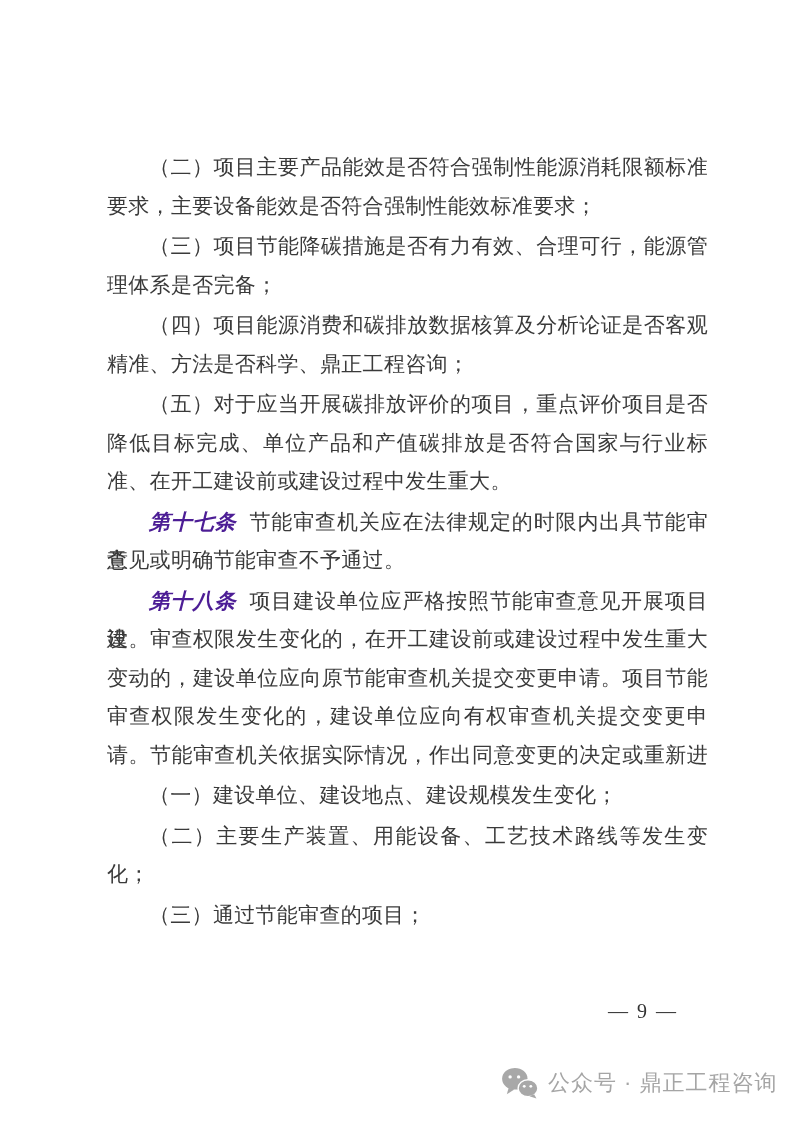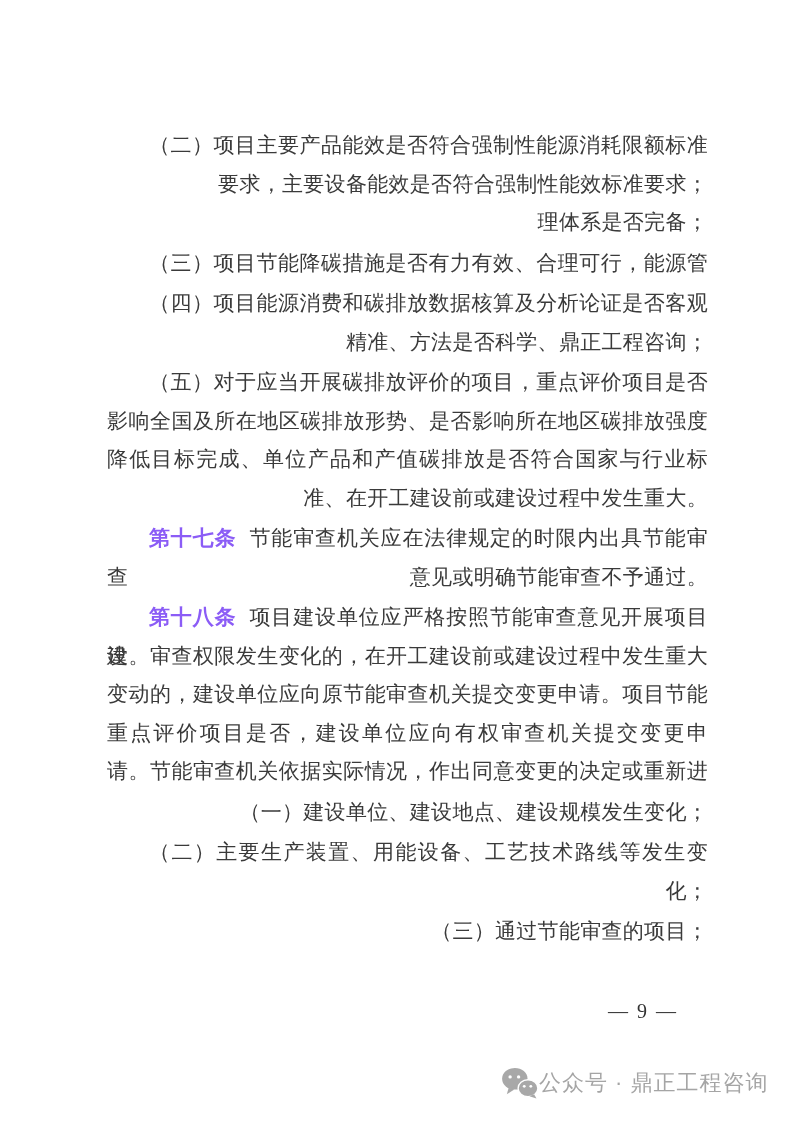--- a/index.html
+++ b/index.html
@@ -15,62 +15,64 @@
     font-family: "Liberation Serif", "DejaVu Serif", serif;
   }
   .doc-page {
     position: absolute;
     inset: 0;
     background: #ffffff;
   }
   .doc-lines {
     position: absolute;
     left: 107px;
-    top: 126px;
+    top: 148px;
     width: 601px;
   }
   .line {
     font-size: 21px;
     line-height: 38.5px;
     height: 38.5px;
     color: #3a3a3a;
-    text-align: right;
+    text-align: left;
     letter-spacing: 0.3px;
   }
   .line.fill {
     text-align: justify;
     text-align-last: justify;
   }
   .line.indent {
     text-indent: 42px;
   }
   .line.pstart {
     margin-top: 2px;
   }
   .art {
     font-weight: bold;
-    color: #8b5cf6;
+    color: #4c1d95;
     margin-right: 13px;
+    font-style: italic;
   }
   .pagenum {
     position: absolute;
     top: 998px;
     right: 116px;
     font-size: 20px;
     line-height: 26px;
     color: #333333;
     letter-spacing: 2px;
     font-family: "Liberation Serif", "DejaVu Serif", serif;
   }
   .footer-mark {
     position: absolute;
     left: 501px;
     top: 1066px;
     display: flex;
     align-items: center;
+    gap: 9px;
   }
   .footer-mark .wm-text {
     font-size: 22px;
     line-height: 34px;
     color: #a5a5a5;
     letter-spacing: 1px;
     font-family: "Liberation Sans", "DejaVu Sans", sans-serif;
   }
   .wm-icon {
     width: 38px;
@@ -79,34 +81,33 @@
   }
 </style>
 </head>
 <body>
 
 <div class="doc-page">
 
   <div class="doc-lines">
       <div class="line fill indent">（二）项目主要产品能效是否符合强制性能源消耗限额标准</div>
       <div class="line">要求，主要设备能效是否符合强制性能效标准要求；</div>
+      <div class="line fill indent pstart">（三）项目节能降碳措施是否有力有效、合理可行，能源管</div>
       <div class="line">理体系是否完备；</div>
-      <div class="line fill indent pstart">（三）项目节能降碳措施是否有力有效、合理可行，能源管</div>
       <div class="line fill indent pstart">（四）项目能源消费和碳排放数据核算及分析论证是否客观</div>
       <div class="line">精准、方法是否科学、鼎正工程咨询；</div>
       <div class="line fill indent pstart">（五）对于应当开展碳排放评价的项目，重点评价项目是否</div>
-      <div class="line fill">影响全国及所在地区碳排放形势、是否影响所在地区碳排放强度</div>
       <div class="line fill">降低目标完成、单位产品和产值碳排放是否符合国家与行业标</div>
       <div class="line">准、在开工建设前或建设过程中发生重大。</div>
       <div class="line fill indent pstart"><span class="art">第十七条</span>节能审查机关应在法律规定的时限内出具节能审查</div>
       <div class="line">意见或明确节能审查不予通过。</div>
       <div class="line fill indent pstart"><span class="art">第十八条</span>项目建设单位应严格按照节能审查意见开展项目建</div>
       <div class="line fill">设。审查权限发生变化的，在开工建设前或建设过程中发生重大</div>
       <div class="line fill">变动的，建设单位应向原节能审查机关提交变更申请。项目节能</div>
-      <div class="line fill">重点评价项目是否，建设单位应向有权审查机关提交变更申</div>
+      <div class="line fill">审查权限发生变化的，建设单位应向有权审查机关提交变更申</div>
       <div class="line fill">请。节能审查机关依据实际情况，作出同意变更的决定或重新进</div>
       <div class="line indent pstart">（一）建设单位、建设地点、建设规模发生变化；</div>
       <div class="line fill indent pstart">（二）主要生产装置、用能设备、工艺技术路线等发生变</div>
       <div class="line">化；</div>
       <div class="line indent pstart">（三）通过节能审查的项目；</div>
     </div>
 
   <div class="pagenum">— 9 —</div>
 
   <div class="footer-mark">

